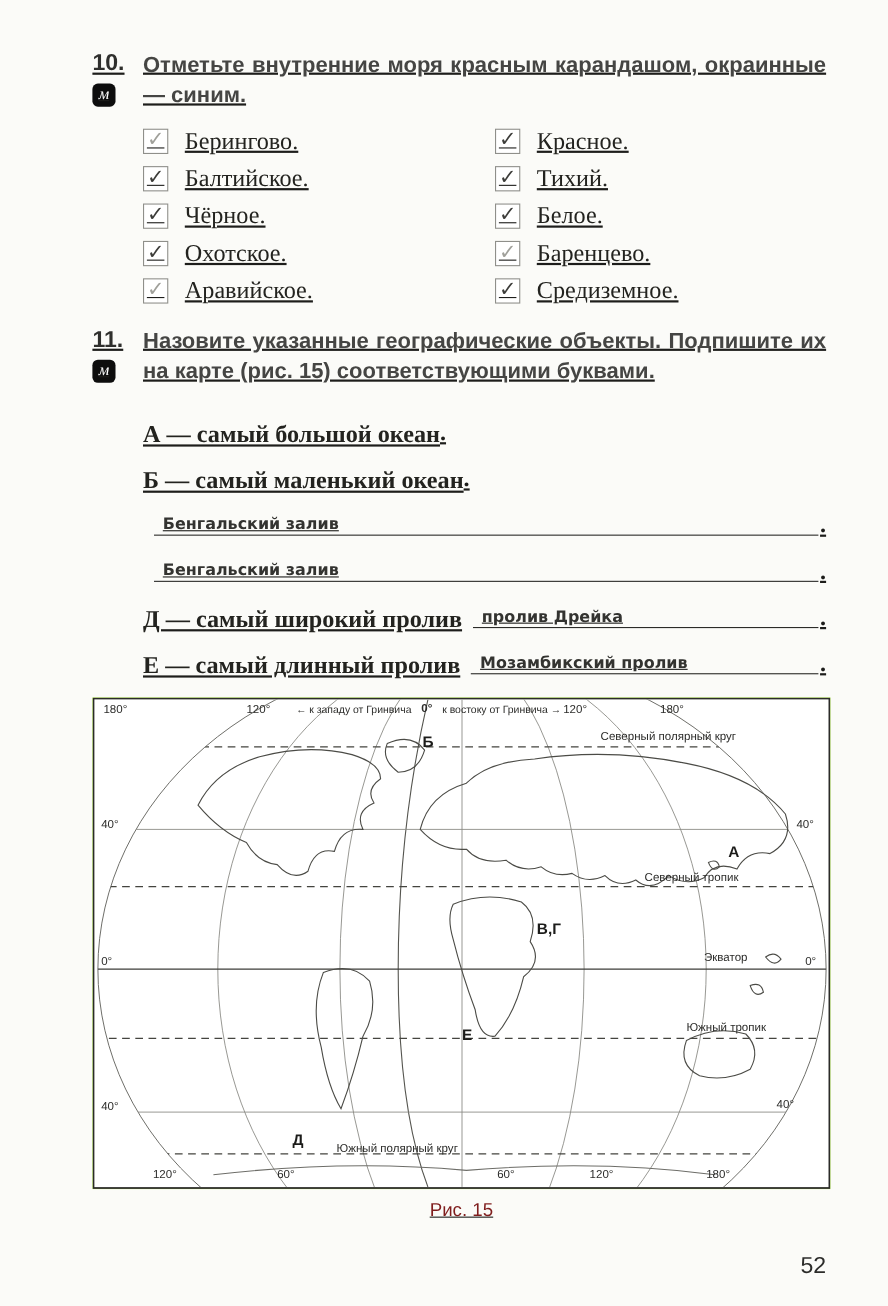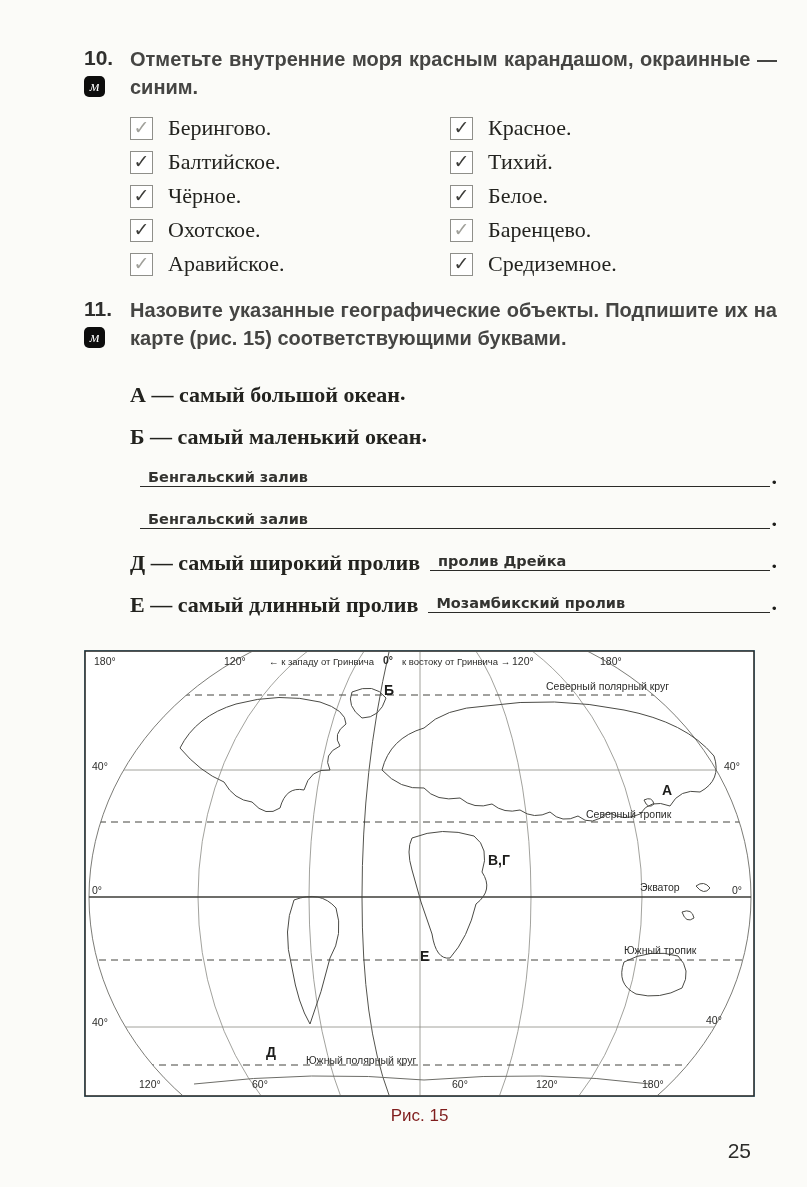--- a/index.html
+++ b/index.html
@@ -6,22 +6,23 @@
   body{
     width:807px;height:1187px;
     background:#fbfbf8;
     font-family:"Liberation Serif",serif;
     color:#1d1d1b;
     position:relative;
     overflow:hidden;
   }
   .page{
     position:absolute;inset:0;
-    padding:46px 30px 0 84px;
+    padding:46px 56px 0 84px;
     box-sizing:border-box;
+    text-decoration:underline;
   }
   
   .task-head{display:grid;grid-template-columns:46px 1fr;margin-bottom:10px;}
   .num-col{display:flex;flex-direction:column;align-items:flex-start;gap:6px;}
   .task-num{
     font-family:"Liberation Sans",sans-serif;
     font-weight:bold;font-size:21px;color:#2f2f2d;
   }
   .m-badge{
     width:21px;height:21px;border-radius:5px;
@@ -58,21 +59,21 @@
   .ans-line{
     flex:1;margin:0 2px 5px 10px;
     border-bottom:1.5px solid #2b2b28;
     padding:0 0 1px 8px;
     font-family:"DejaVu Sans",sans-serif;
     font-size:14.5px;font-weight:bold;color:#333330;
     white-space:nowrap;overflow:hidden;
   }
   .ans-dot{font-size:22px;font-weight:bold;margin-bottom:2px;}
   
-  .map-wrap{position:relative;width:671px;height:447px;margin-top:32px;background:#7dd3fc;}
+  .map-wrap{position:relative;width:671px;height:447px;margin-top:16px;background:#bef264;}
   .map-wrap svg{position:absolute;left:0;top:0;}
   .mlbl{
     position:absolute;
     font-family:"Liberation Sans",sans-serif;
     font-size:10.5px;color:#2c2c2a;white-space:nowrap;
   }
   .mlbl.small{font-size:9.5px;}
   .mlbl.letter{font-size:14px;font-weight:bold;color:#1c1c1a;}
   .map-caption{
     width:671px;text-align:center;margin-top:9px;
@@ -284,13 +285,13 @@
     <span class="mlbl" style="left:55px;top:428px;">120°</span>
     <span class="mlbl" style="left:168px;top:428px;">60°</span>
     <span class="mlbl" style="left:368px;top:428px;">60°</span>
     <span class="mlbl" style="left:452px;top:428px;">120°</span>
     <span class="mlbl" style="left:558px;top:428px;">180°</span>
   </div>
 
   <div class="map-caption">Рис. 15</div>
 </div>
 
-<div class="page-num">25</div>
+<div class="page-num">52</div>
 
 </body></html>

